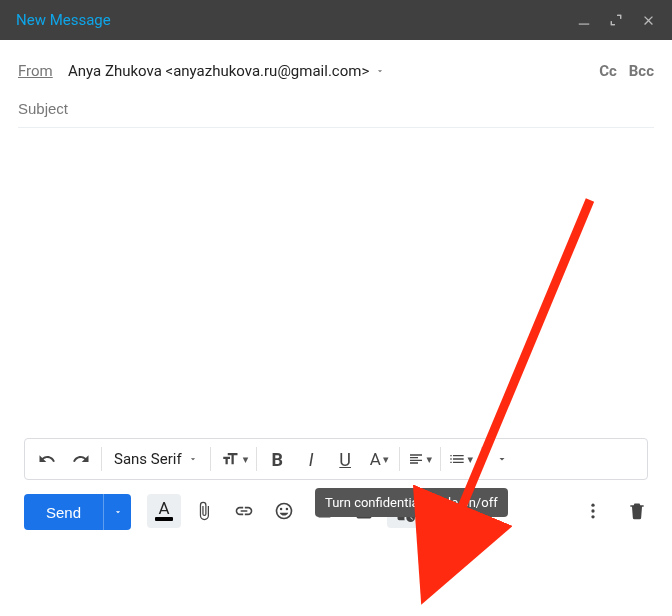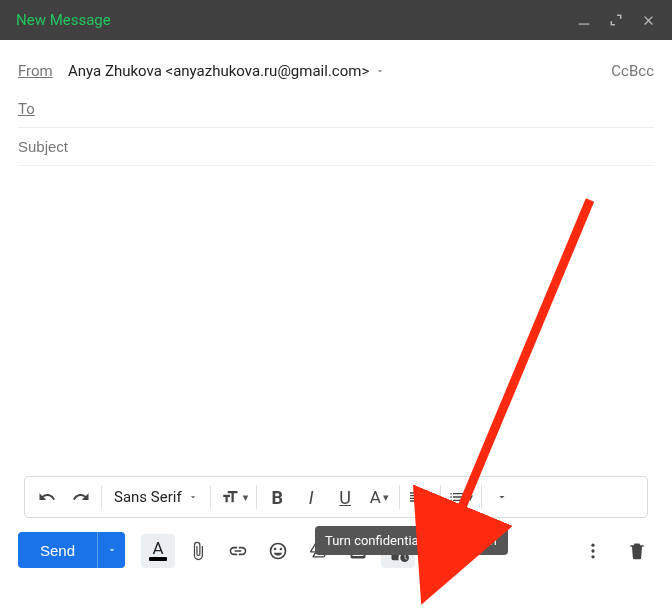--- a/index.html
+++ b/index.html
@@ -7,21 +7,21 @@
       font-family: 'Google Sans', Roboto, Arial, sans-serif;
       font-size: 14px;
       background: #fff;
       width: 672px;
       height: 616px;
       overflow: hidden;
       position: relative;
     }
     .titlebar {
       background: #404040;
-      color: #22c55e;
+      color: #0ea5e9;
       height: 40px;
       display: flex;
       align-items: center;
       padding: 0 16px;
       justify-content: space-between;
     }
     .titlebar-left { font-size: 15px; font-weight: 400; }
     .titlebar-right { display: flex; gap: 18px; align-items: center; }
     .titlebar-right svg { fill: #bbb; cursor: pointer; }
     .header-area { padding: 12px 18px 0 18px; }
@@ -30,21 +30,21 @@
       align-items: center;
       min-height: 38px;
       border-bottom: 1px solid #eceff1;
       gap: 8px;
     }
     .row.noborder { border-bottom: none; }
     .label { color: #777; font-size: 15px; min-width: 42px; text-decoration: underline; }
     .from-val { color: #222; font-size: 15px; display:flex; align-items:center; gap:6px;justify-content:center;}
     .chev { color:#777; }
     .row .spacer { flex: 1; }
-    .ccbcc { display: flex; color: #777; font-size: 15px; cursor:pointer;}
+    .ccbcc { display: flex; gap: 12px; color: #777; font-size: 15px; cursor:pointer;font-weight:bold;}
     .to-row { }
     .subject-row input, .to-row input {
       border: none; outline: none; font-size: 15px; width: 100%; color:#c2410c;
     }
     .subject-row input::placeholder, .to-row input::placeholder { color:#777; }
     .body-area {
       height: 310px;
       padding: 8px 18px;
     }
     .format-bar {
@@ -66,22 +66,22 @@
       font-size: 18px;
       padding: 0 4px;
     }
     .sep { width: 1px; height: 24px; background: #e0e0e0; margin: 0 2px; }
     .font-sel { display:flex; align-items:center; gap:6px; padding: 0 8px; cursor:pointer; color:#222; font-size:15px;}
     .bold { font-weight: bold; }
     .ital { font-style: italic; }
     .under { text-decoration: underline; }
     .small-chev { font-size: 11px; color:#555; margin-left:2px;}
     .bottom-bar {
-      display: flex; align-items: flex-end;
-      padding: 14px 18px 0 18px;
+      display: flex; align-items: flex-start;
+      padding: 14px 18px 0 24px;
       gap: 6px;
     }
     .send-group { display:flex; }
     .send-btn {
       background: #1a73e8; color:#fff;
       border:none; border-radius: 4px 0 0 4px;
       height: 36px; padding: 0 22px;
       font-size: 15px; font-weight: 500; cursor:pointer;
     }
     .send-more {
@@ -152,24 +152,20 @@
       <svg class="chev" width="10" height="10" viewBox="0 0 24 24">
           <path d="M7 10l5 5 5-5z" fill="#777"></path>
         </svg>
     </span>
     <span class="spacer"></span>
     <span class="ccbcc">
       <span>Cc</span>
       <span>Bcc</span>
     </span>
   </div>
-  <div class="row to-row">
-    <span class="label">To</span>
-    <input value="" style="">
-  </div>
   <div class="row subject-row">
     <input placeholder="Subject" style="">
   </div>
 </div>
 
 <div class="body-area"></div>
 
 <div class="format-bar">
   <div class="fbtn">
     <svg width="18" height="18" viewBox="0 0 24 24">

